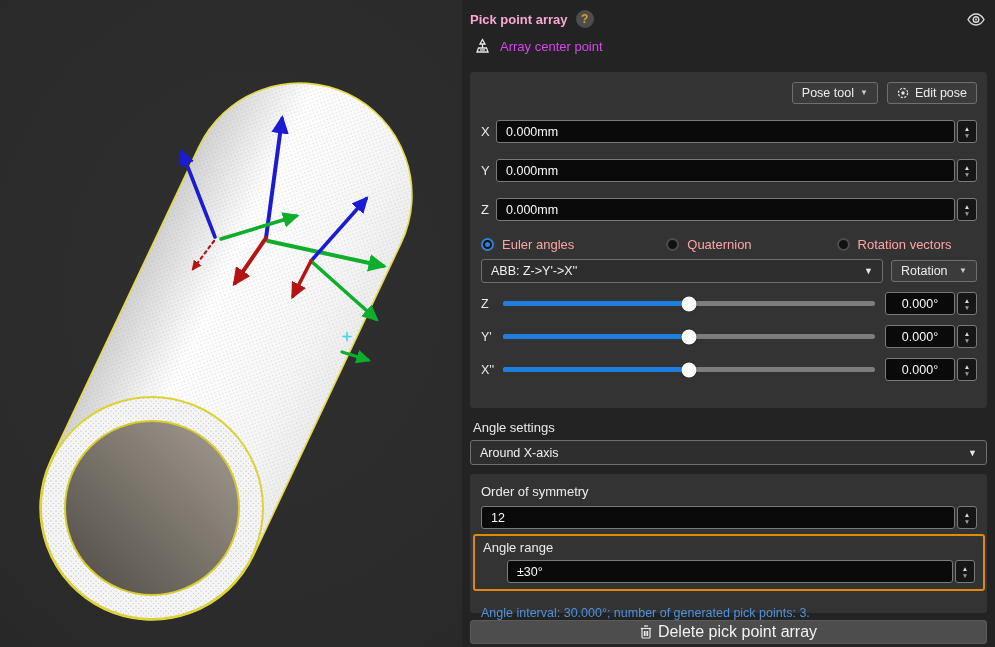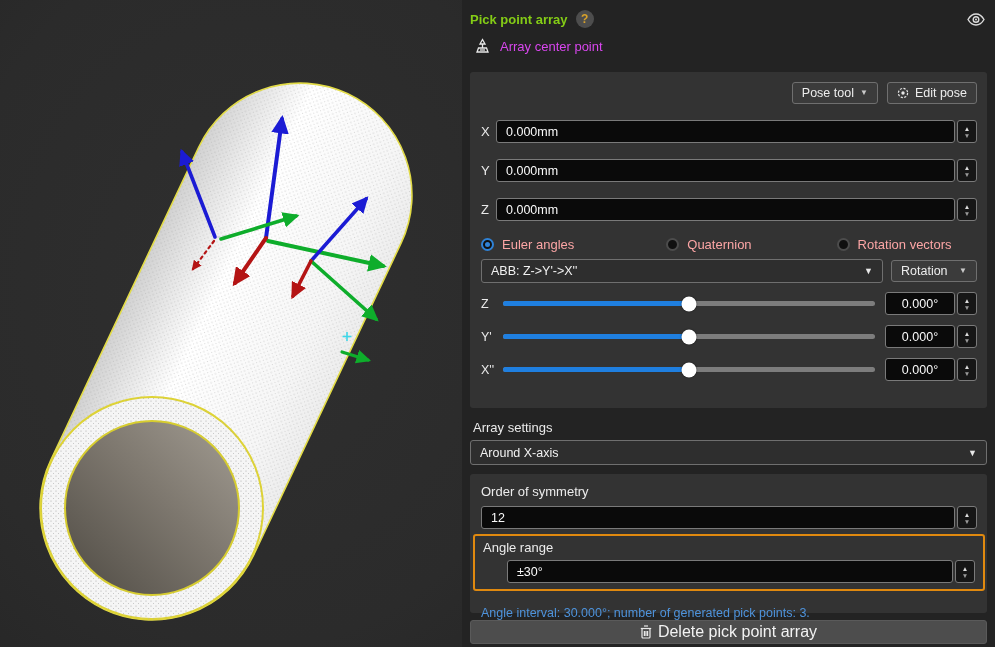--- a/index.html
+++ b/index.html
@@ -6,21 +6,21 @@
   .stage{position:relative;width:995px;height:647px;overflow:hidden;
          font-family:"Liberation Sans",sans-serif;color:#e8e8e8;
          -webkit-font-smoothing:antialiased;}
   
   .viewport{position:absolute;left:0;top:0;width:462px;height:647px;
             background:radial-gradient(120% 100% at 55% 45%, #2f2f2f 0%, #2b2b2b 55%, #222 100%);}
   .viewport svg{display:block;}
   
   .panel{position:absolute;left:462px;top:0;width:533px;height:647px;background:#232323;font-size:13px;}
   .panel-header{position:absolute;top:8px;left:8px;right:10px;height:22px;display:flex;align-items:center;}
-  .title{font-weight:700;font-size:13px;color:#84cc16;}
+  .title{font-weight:700;font-size:13px;color:#f9a8d4;}
   .help{width:18px;height:18px;margin-left:8px;border-radius:50%;background:#4d4d4d;
         color:#d9a22a;font-weight:700;font-size:12px;line-height:18px;text-align:center;}
   .eye{margin-left:auto;display:flex;align-items:center;}
   .section-row{position:absolute;top:38px;left:12px;display:flex;align-items:center;gap:9px;color:#d946ef;}
   .group{position:absolute;left:8px;right:8px;background:#333333;border-radius:3px;box-sizing:border-box;}
   .group1{top:72px;height:336px;padding:10px 10px 0 11px;}
   .group2{top:474px;height:139px;padding:10px 10px 0 11px;}
   .btn-row{display:flex;justify-content:flex-end;gap:9px;height:22px;}
   .btn{display:flex;align-items:center;gap:6px;height:22px;padding:0 9px;background:#3b3b3b;
        border:1px solid #6f6f6f;border-radius:3px;color:#ededed;font-size:12.5px;
@@ -290,21 +290,21 @@
               <span>0.000°</span>
             </div>
           <div class="spin">
               <span class="up">▲</span>
               <span class="dn">▼</span>
             </div>
         </div>
       </div>
     </div>
 
-    <div class="arr-label">Array settings</div>
+    <div class="arr-label">Angle settings</div>
 
     <div class="combo combo-wide">
       <span class="cv">Around X-axis</span>
       <span class="ccaret">▼</span>
     </div>
 
     <div class="group group2">
       <div class="g2-label">Order of symmetry</div>
       <div class="g2-field-row">
         <div class="field">

